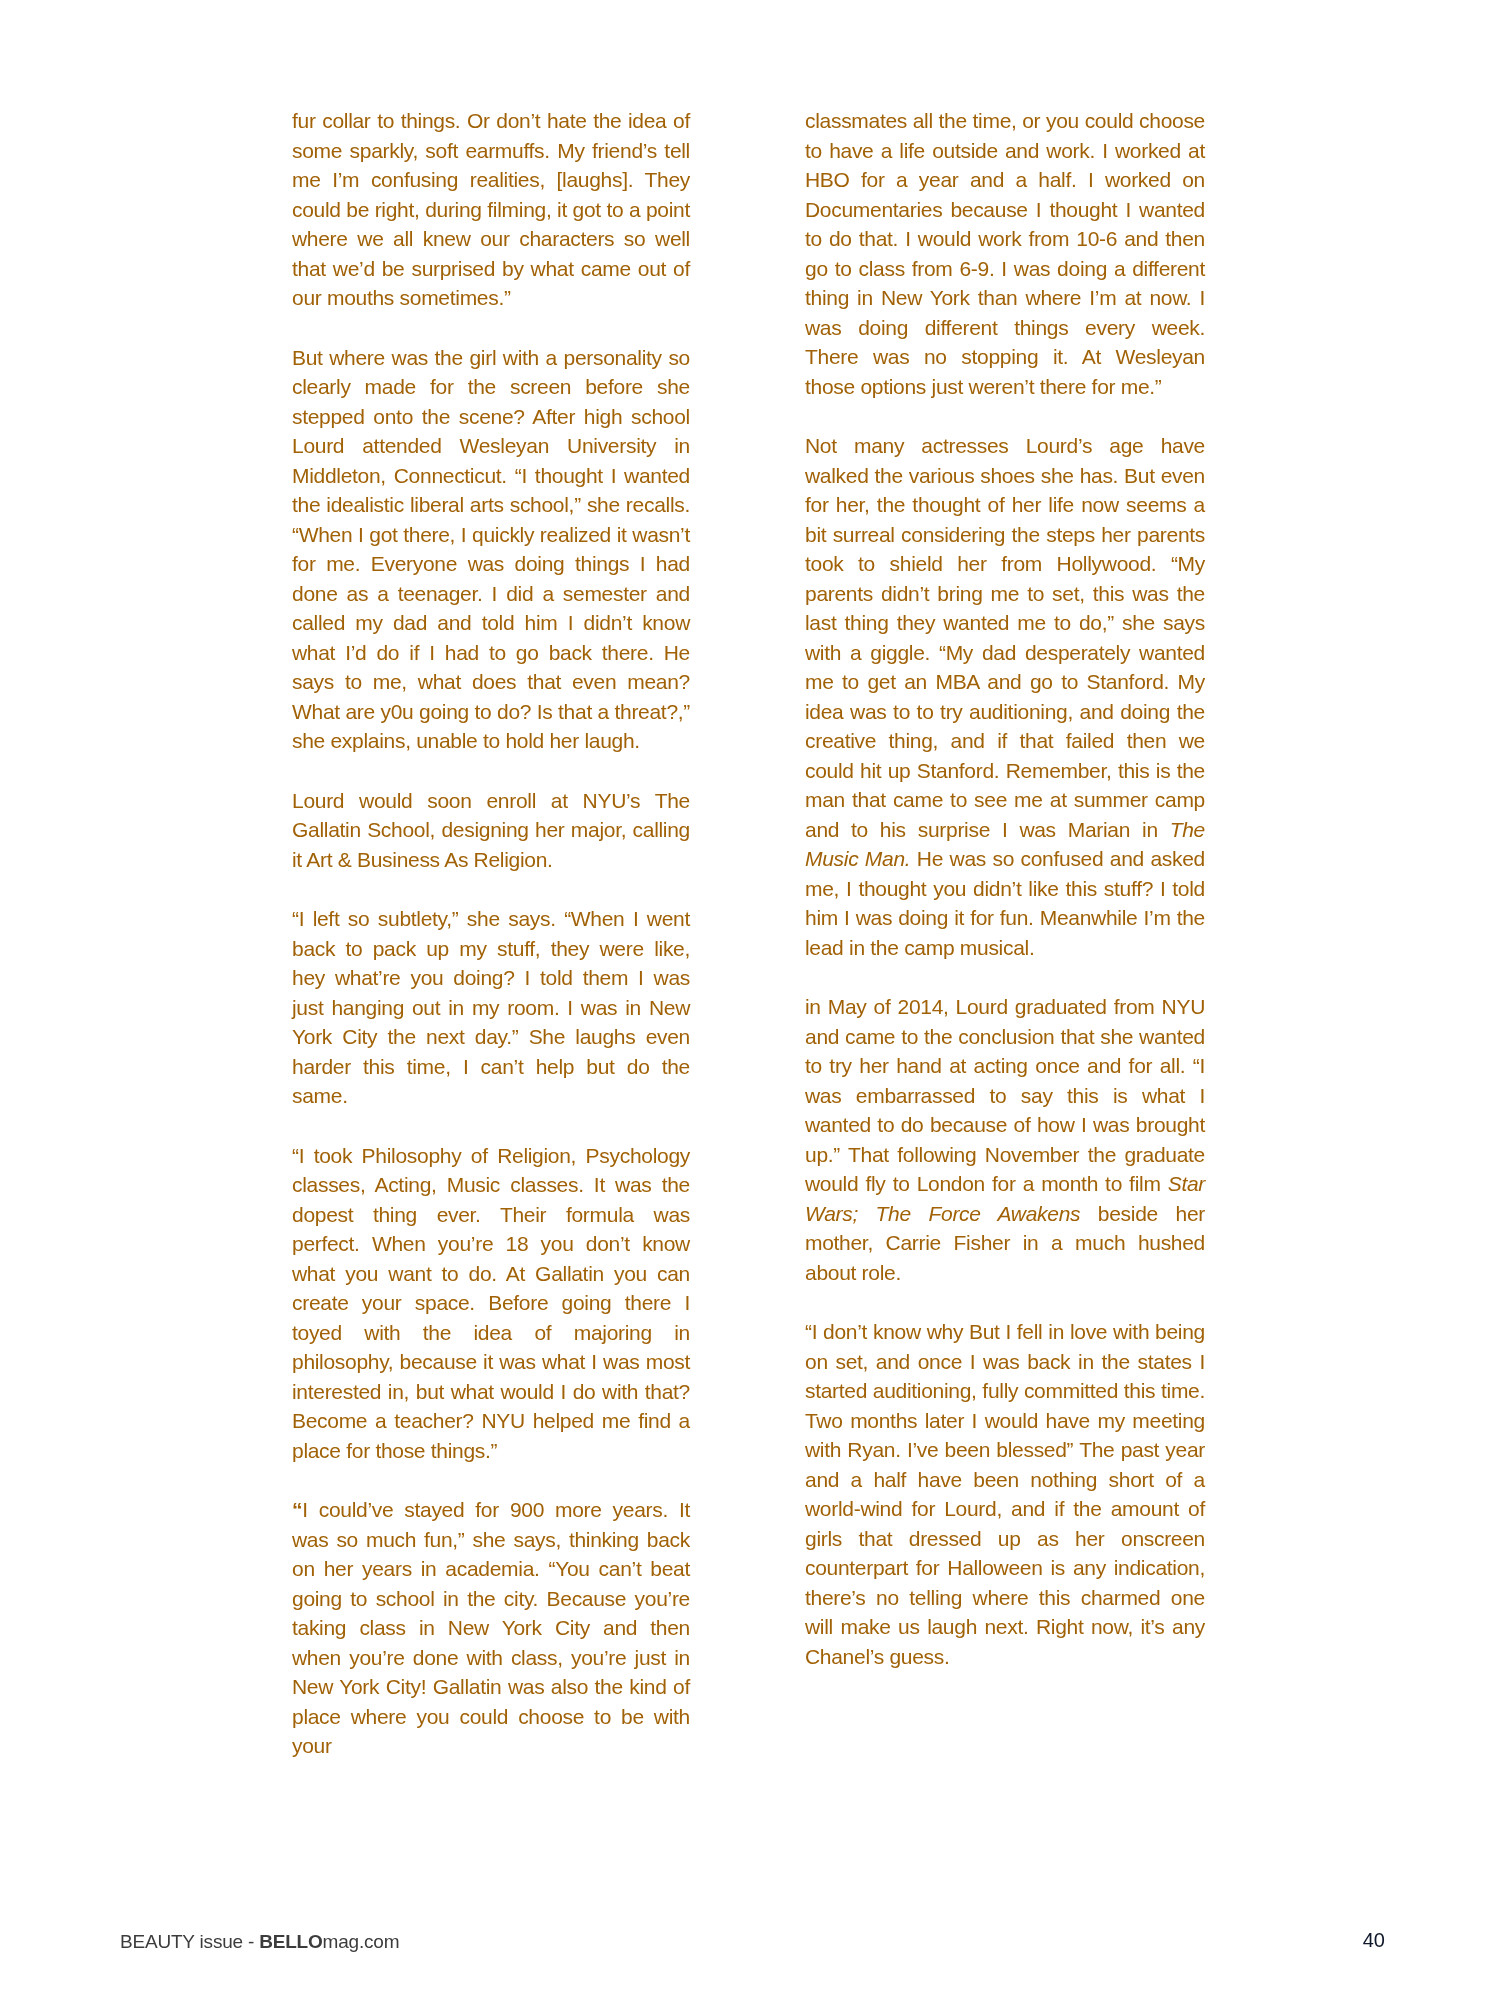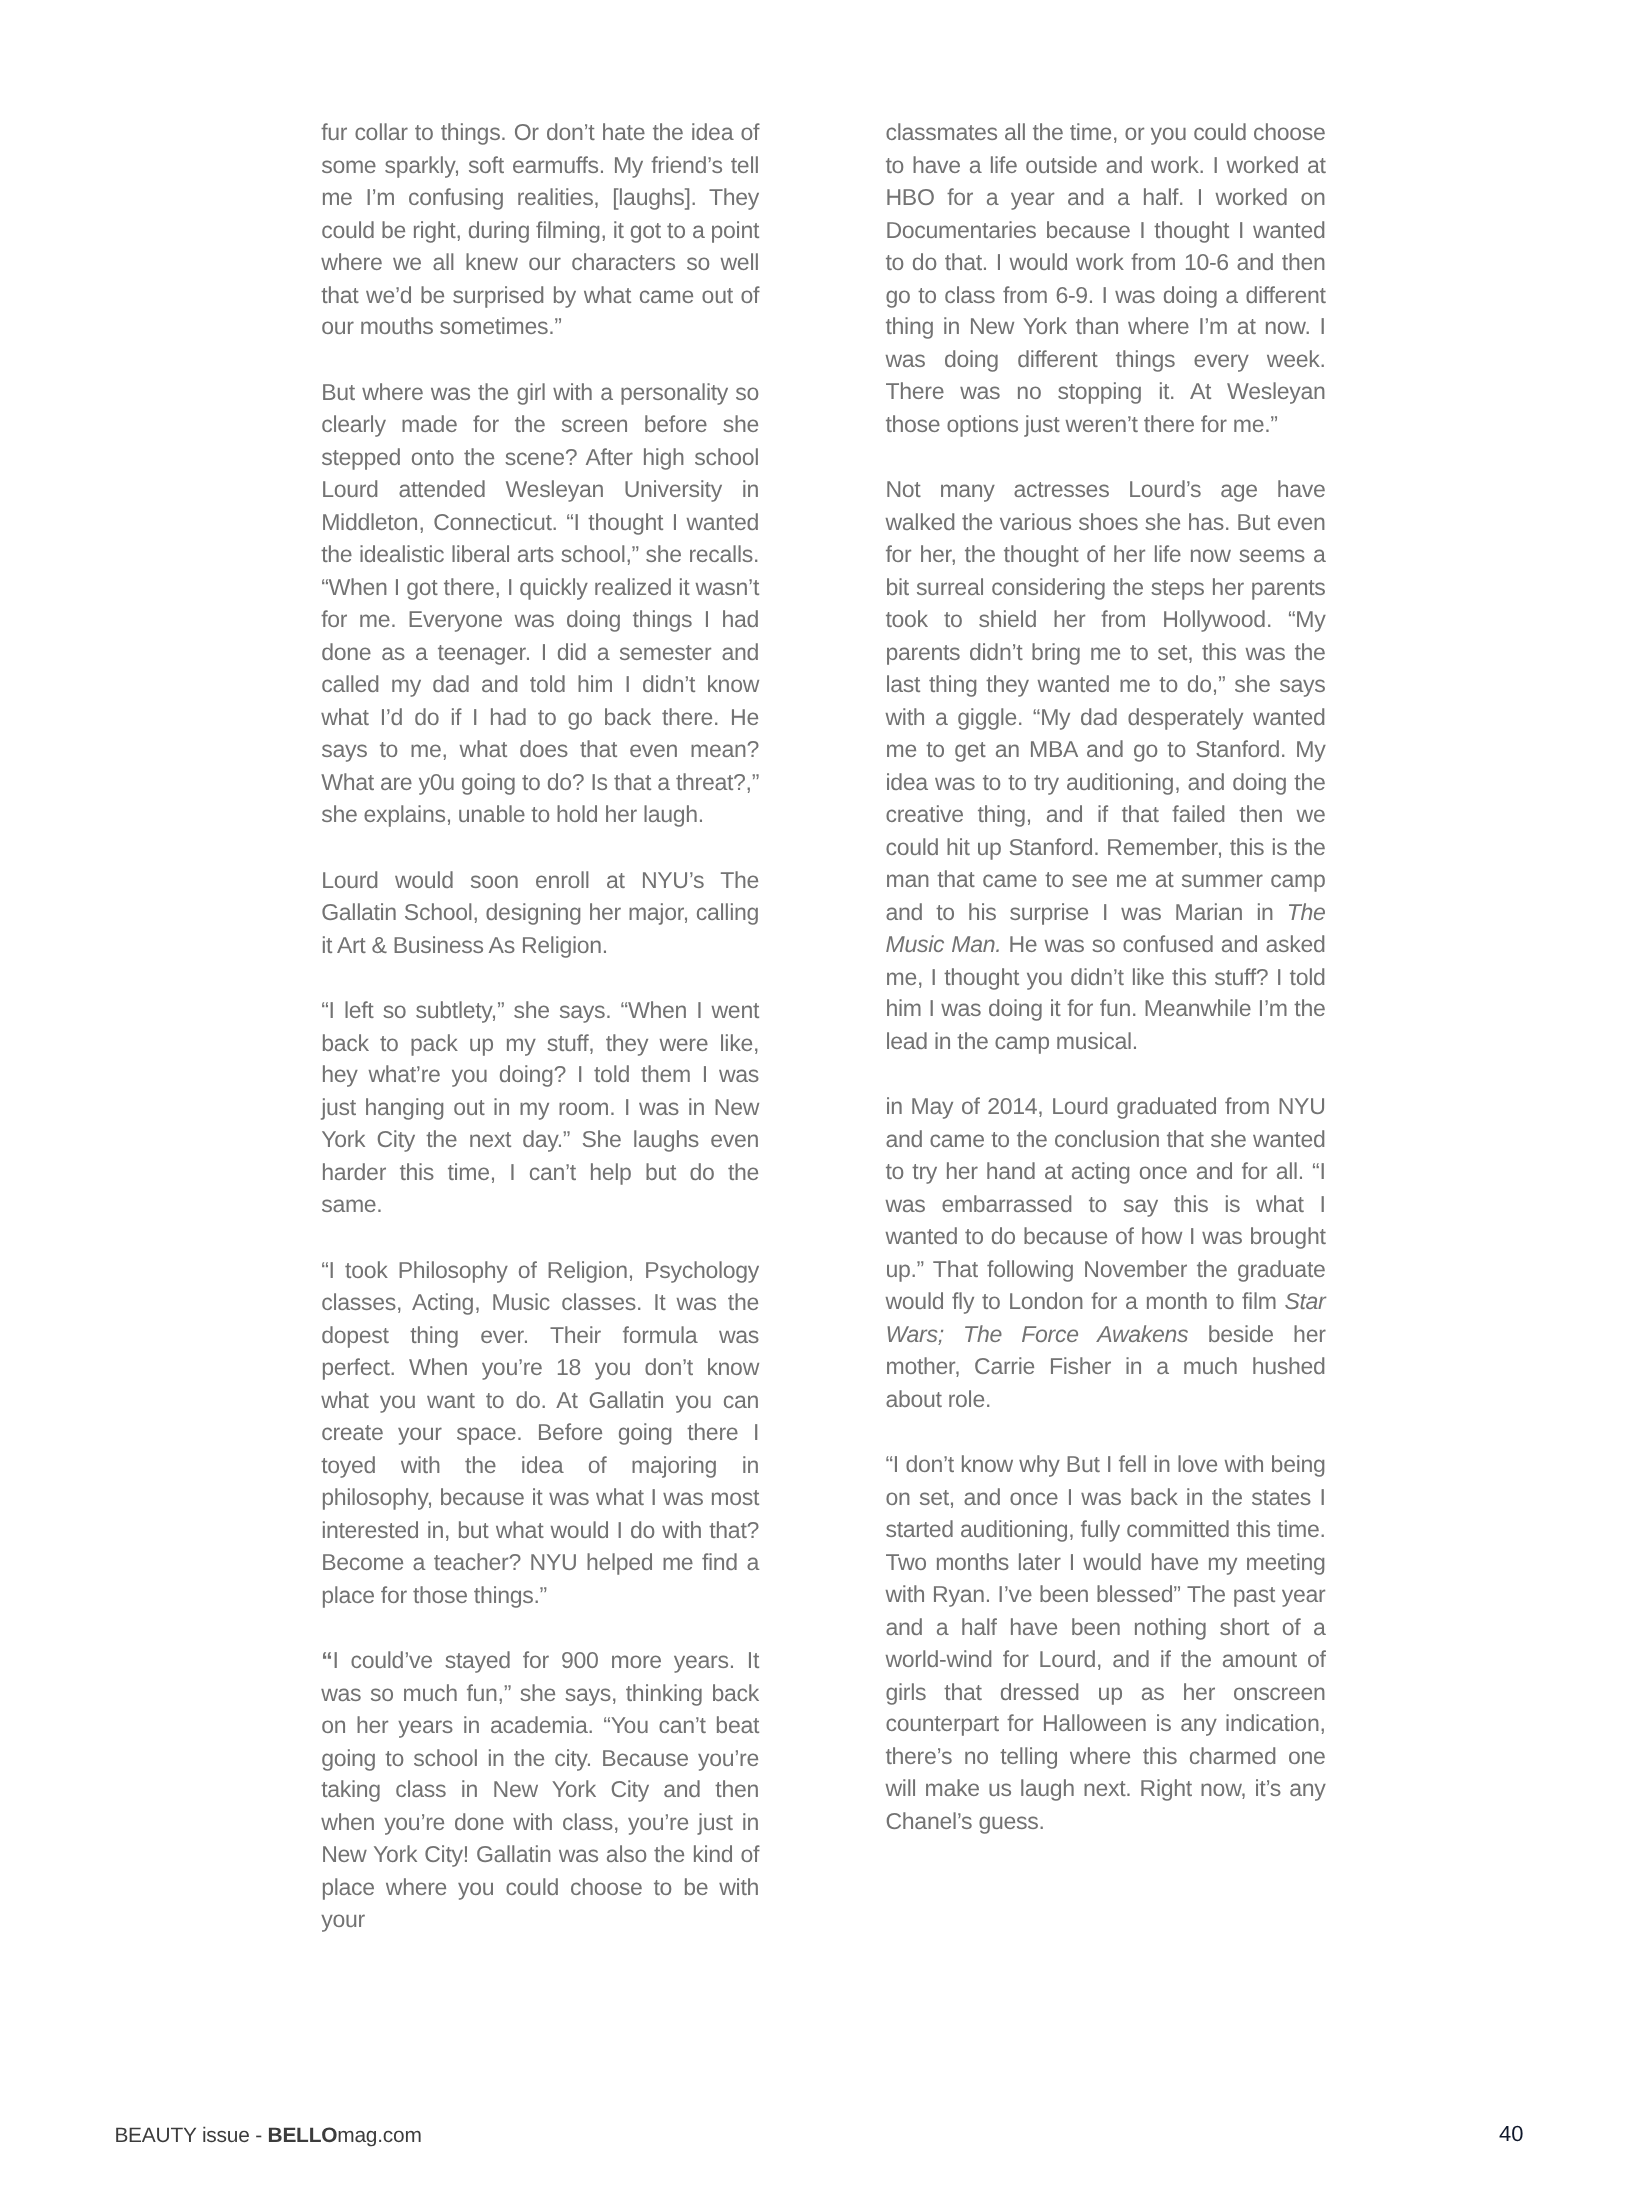--- a/index.html
+++ b/index.html
@@ -16,29 +16,29 @@
     position: absolute;
     top: 106px;
   }
   .column.left  { left: 292px; width: 398px; }
   .column.right { left: 805px; width: 400px; }
   .column p {
     margin: 0 0 30px 0;
     font-size: 21px;
     line-height: 29.5px;
     letter-spacing: -0.3px;
-    color: #737373;
+    color: #a16207;
     text-align: justify;
     hyphens: none;
   }
   .run-italic { font-style: italic; }
   .run-bold   { font-weight: bold; }
   .footer-left {
     position: absolute;
-    left: 104px;
+    left: 120px;
     top: 1931px;
     font-size: 19px;
     letter-spacing: -0.2px;
     color: #3c3c3c;
   }
   .footer-page {
     position: absolute;
     right: 115px;
     top: 1929px;
     font-size: 20px;

